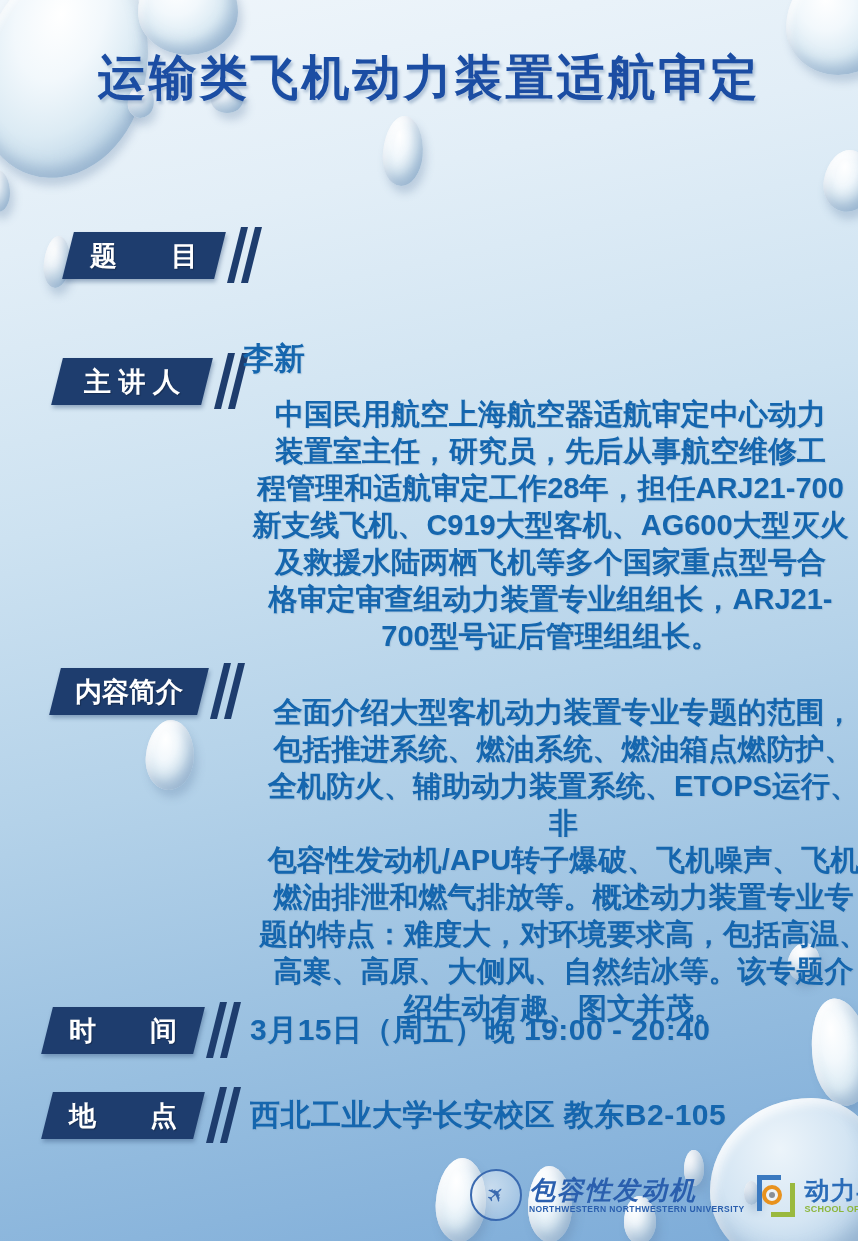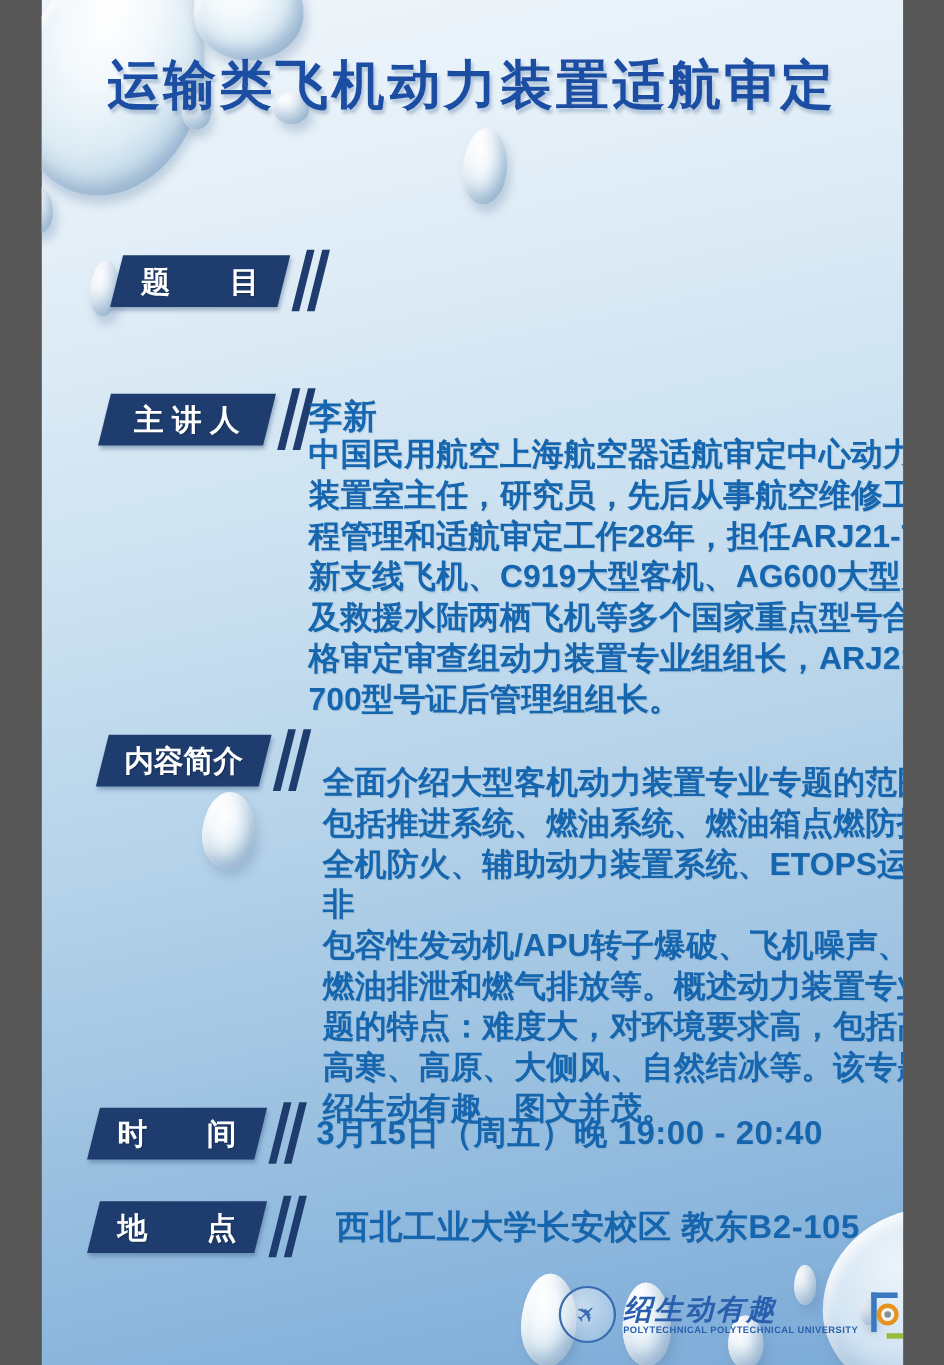--- a/index.html
+++ b/index.html
@@ -1,18 +1,18 @@
 <!DOCTYPE html>
 <html><head>
 <meta charset="utf-8">
 <style>
   * { margin:0; padding:0; box-sizing:border-box; }
   html,body { background:#565656; }
   .poster {
-    position:relative; width:783px; height:1241px; margin:0 auto;
+    position:relative; width:858px; height:1241px; margin:0 auto;
     overflow:hidden;
     font-family:"Liberation Sans","DejaVu Sans",sans-serif;
     background:linear-gradient(168deg,#f0f6fb 0%,#e2eef7 18%,#cde2f1 38%,#b4d2e9 58%,#98bfe0 78%,#7cabd8 100%);
   }
 
   
   .drop {
     position:absolute;
     border-radius:48% 52% 50% 50% / 55% 55% 45% 45%;
     background:radial-gradient(ellipse at 38% 28%, #ffffff 0%, #f2f8fc 30%, #dcebf4 55%, #b9d2e5 78%, #96b9d6 100%);
@@ -59,21 +59,21 @@
   }
   .stripe.first { margin-left:14px; }
 
   
   .sec-text {
     position:absolute; color:#1566ae; font-weight:bold;
     text-shadow:1px 1px 1px rgba(130,160,190,.35);
   }
   .topic-text   { font-size:32px; }
   .name-text    { font-size:31px; }
-  .multiline    { font-size:29px; line-height:37px; white-space:pre-line; width:615px; }
+  .multiline    { font-size:29px; line-height:37px; white-space:pre-line; width:615px;text-align:center; }
   .time-text, .loc-text { font-size:30px; letter-spacing:.5px; white-space:pre;text-align:right; }
 
   
   .footer { position:absolute; left:470px; top:1160px; width:388px; height:70px; display:flex; align-items:center; }
   .npu-logo { display:flex; align-items:center; }
   .npu-seal {
     width:52px; height:52px; border-radius:50%;
     border:2px solid #3a6ab0; position:relative; flex:0 0 auto;
     background:radial-gradient(circle at 40% 35%, rgba(255,255,255,.55), rgba(255,255,255,.12));
     display:flex; align-items:center; justify-content:center;
@@ -148,21 +148,21 @@
     <div class="stripe"></div>
   </div>
 
   <div class="badge-group" style="left:57px;top:353px;">
     <div class="badge" style="width:150px;">
       <span class="badge-label">主 讲 人</span>
     </div>
     <div class="stripe first"></div>
     <div class="stripe"></div>
   </div>
-  <div class="sec-text name-text" style="left:243px;top:358px;">李新</div>
+  <div class="sec-text name-text" style="left:243px;top:338px;">李新</div>
   <div class="sec-text multiline" style="left:243px;top:396px;">中国民用航空上海航空器适航审定中心动力
 装置室主任，研究员，先后从事航空维修工
 程管理和适航审定工作28年，担任ARJ21-700
 新支线飞机、C919大型客机、AG600大型灭火
 及救援水陆两栖飞机等多个国家重点型号合
 格审定审查组动力装置专业组组长，ARJ21-
 700型号证后管理组组长。</div>
 
   <div class="badge-group" style="left:55px;top:663px;">
     <div class="badge" style="width:148px;">
@@ -189,30 +189,30 @@
   </div>
   <div class="sec-text time-text" style="left:250px;top:1010px;">3月15日（周五）晚 19:00 - 20:40</div>
 
   <div class="badge-group" style="left:47px;top:1087px;">
     <div class="badge" style="width:152px;">
       <span class="badge-label">地　　点</span>
     </div>
     <div class="stripe first"></div>
     <div class="stripe"></div>
   </div>
-  <div class="sec-text loc-text" style="left:268px;top:1095px;">西北工业大学长安校区 教东B2-105</div>
+  <div class="sec-text loc-text" style="left:250px;top:1095px;">西北工业大学长安校区 教东B2-105</div>
 
   <div class="footer">
     <div class="npu-logo">
       <div class="npu-seal">
         <span class="plane">✈</span>
       </div>
       <div class="npu-words">
-        <div class="npu-zh">绍生动有趣</div>
-        <div class="npu-en">POLYTECHNICAL POLYTECHNICAL UNIVERSITY</div>
+        <div class="npu-zh">包容性发动机</div>
+        <div class="npu-en">NORTHWESTERN NORTHWESTERN UNIVERSITY</div>
       </div>
     </div>
     <div class="college-logo">
       <div class="college-icon">
         <div class="blue-bracket"></div>
         <div class="green-bracket"></div>
         <div class="orange-ring"></div>
         <div class="ring-dot"></div>
       </div>
       <div class="college-words">

